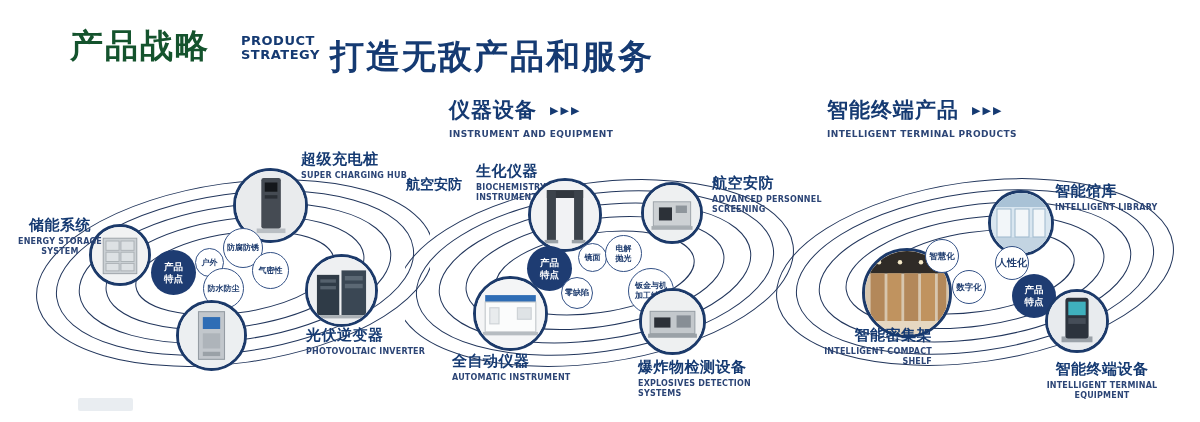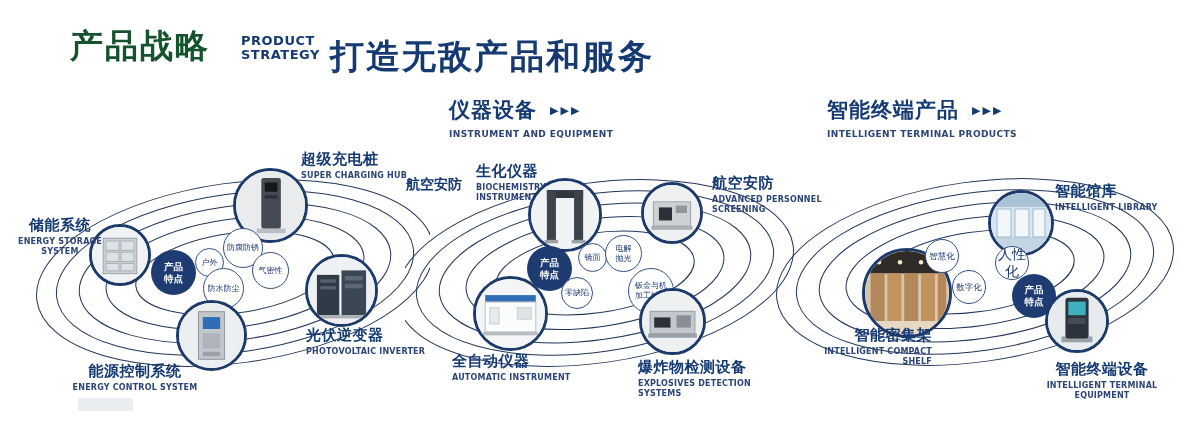--- a/index.html
+++ b/index.html
@@ -10,21 +10,21 @@
   .title-en{font-size:13px;font-weight:700;color:#153a72;line-height:1.1;letter-spacing:0.5px;}
   .subtitle{font-size:34px;font-weight:700;color:#153a72;letter-spacing:2px;}
   .section-header .cn{font-size:21px;font-weight:700;color:#153a72;letter-spacing:1px;display:inline-block;vertical-align:middle;}
   .section-header .arrows{font-size:11px;color:#153a72;letter-spacing:2px;margin-left:8px;display:inline-block;vertical-align:middle;}
   .section-header .en{font-size:9px;font-weight:700;color:#2c4576;letter-spacing:0.4px;margin-top:5px;}
   .orbits ellipse{fill:none;stroke:#22365c;stroke-width:1;}
   .photo-circle{border-radius:50%;border:3px solid #1c3a6a;overflow:hidden;background:#fff;box-sizing:border-box;}
   .photo-circle svg{display:block;width:100%;height:100%;}
   .badge{border-radius:50%;background:#1e3c72;color:#fff;display:flex;align-items:center;justify-content:center;text-align:center;font-weight:700;font-size:9.5px;line-height:1.25;}
   .badge span{width:22px;display:block;}
-  .bubble{border-radius:50%;border:1px solid #335186;background:#fff;color:#1d3b6e;display:flex;align-items:center;justify-content:center;text-align:center;font-weight:400;font-size:8px;line-height:1.2;box-sizing:border-box;}
+  .bubble{border-radius:50%;border:1px solid #335186;background:#fff;color:#1d3b6e;display:flex;align-items:center;justify-content:center;text-align:center;font-weight:700;font-size:8px;line-height:1.2;box-sizing:border-box;}
   .bubble span{display:block;}
   .item-label .cn{font-size:15px;font-weight:700;color:#153a72;letter-spacing:0.5px;}
   .item-label .en{font-size:8px;font-weight:700;color:#2c4576;letter-spacing:0.2px;margin-top:2px;line-height:1.3;}
   .mini-cn{font-size:14px;font-weight:700;color:#153a72;}
   .footer-mark{background:#dde3ea;opacity:0.65;border-radius:2px;}
 </style>
 </head>
 <body>
 
 <div class="canvas">
@@ -141,24 +141,20 @@
 
   <div class="abs photo-circle" style="left:176px;top:300px;width:71px;height:71px;">
     <svg viewBox="0 0 60 60">
       <rect width="60" height="60" fill="#eceff1"></rect>
       <rect x="18" y="8" width="24" height="44" fill="#c2c7cc" stroke="#959ca3"></rect>
       <rect x="22" y="13" width="16" height="11" fill="#2f6db5"></rect>
       <rect x="22" y="28" width="16" height="14" fill="#aeb4ba"></rect>
       <rect x="22" y="45" width="16" height="4" fill="#9aa1a7"></rect>
     </svg>
   </div>
-  <div class="abs item-label" style="left:70px;top:362px;width:130px;text-align:center;">
-    <div class="cn">能源控制系统</div>
-    <div class="en">ENERGY CONTROL SYSTEM</div>
-  </div>
 
   <div class="abs mini-cn" style="left:406px;top:176px;">航空安防</div>
   <div class="abs item-label" style="left:476px;top:162px;width:130px;">
     <div class="cn">生化仪器</div>
     <div class="en">BIOCHEMISTRY INSTRUMENT</div>
   </div>
   <div class="abs photo-circle" style="left:528px;top:178px;width:74px;height:74px;">
     <svg viewBox="0 0 60 60">
       <rect width="60" height="60" fill="#f1f2f4"></rect>
       <rect x="14" y="8" width="32" height="7" fill="#31373e"></rect>
@@ -260,21 +256,21 @@
     </svg>
   </div>
   <div class="abs item-label" style="left:822px;top:326px;width:110px;text-align:right;">
     <div class="cn">智能密集架</div>
     <div class="en">INTELLIGENT COMPACT SHELF</div>
   </div>
 
   <div class="abs bubble" style="left:925px;top:239px;width:34px;height:34px;font-size:8.5px;">
     <span>智慧化</span>
   </div>
-  <div class="abs bubble" style="left:995px;top:246px;width:34px;height:34px;font-size:14px;">
+  <div class="abs bubble" style="left:995px;top:246px;width:34px;height:34px;font-size:10px;">
     <span>人性化</span>
   </div>
   <div class="abs bubble" style="left:952px;top:270px;width:34px;height:34px;font-size:8.5px;">
     <span>数字化</span>
   </div>
   <div class="abs badge" style="left:1012px;top:274px;width:44px;height:44px;">
     <span>产品特点</span>
   </div>
 
   <div class="abs photo-circle" style="left:1045px;top:289px;width:64px;height:64px;">

